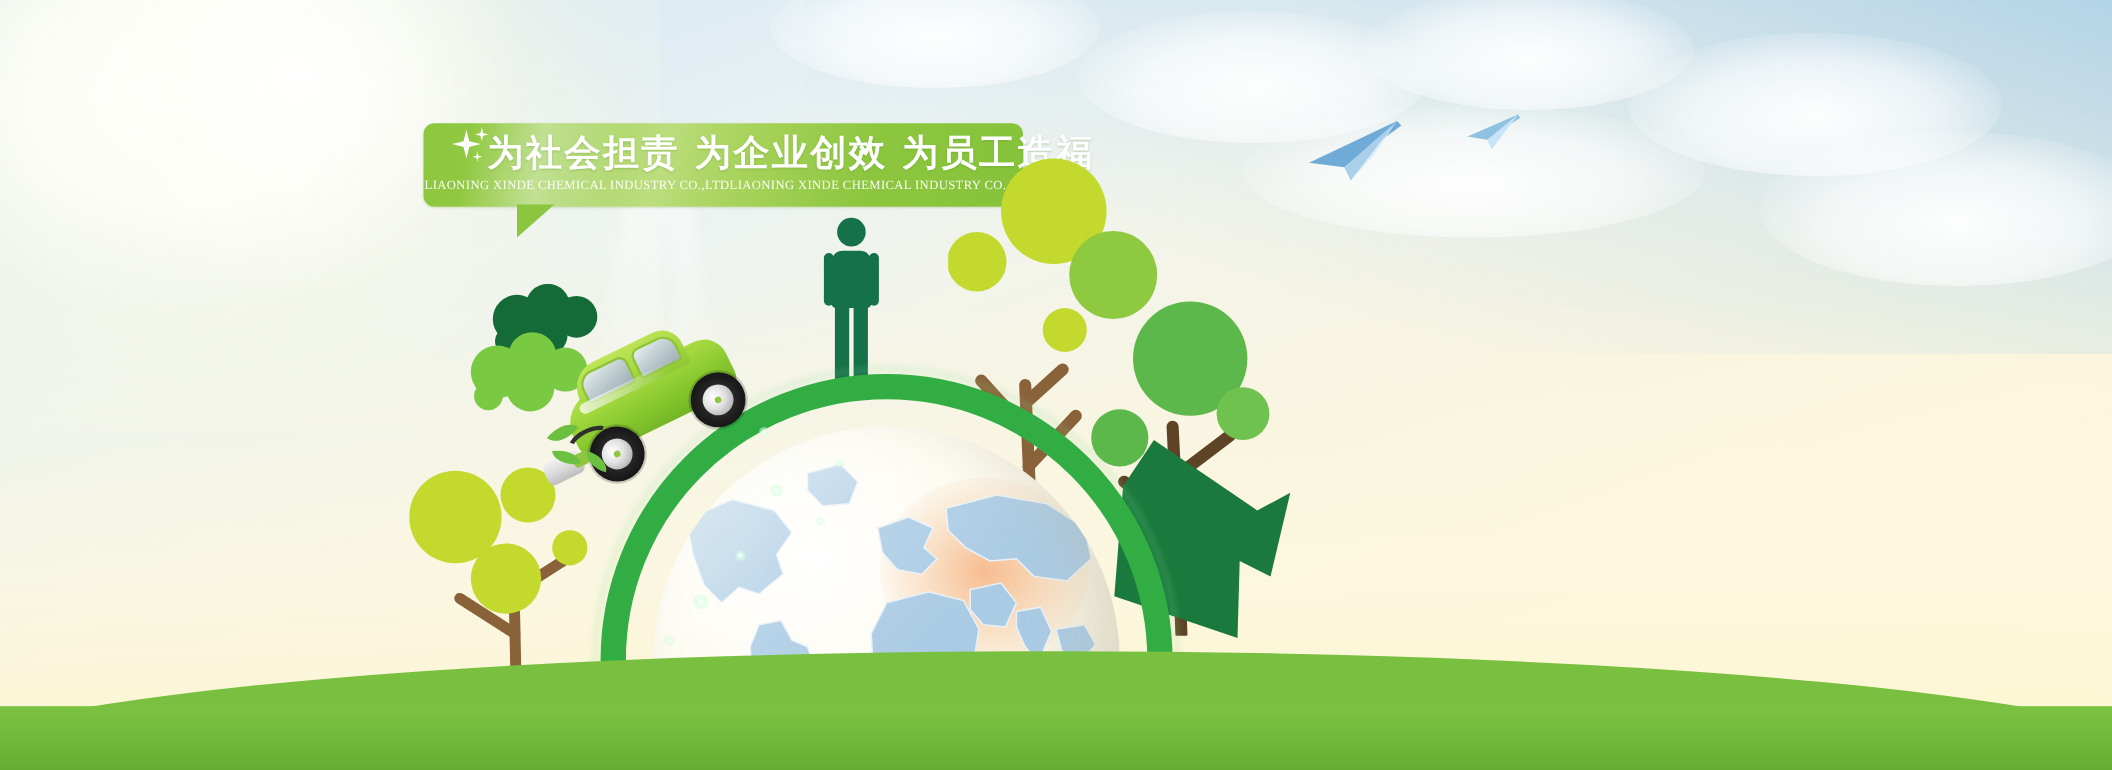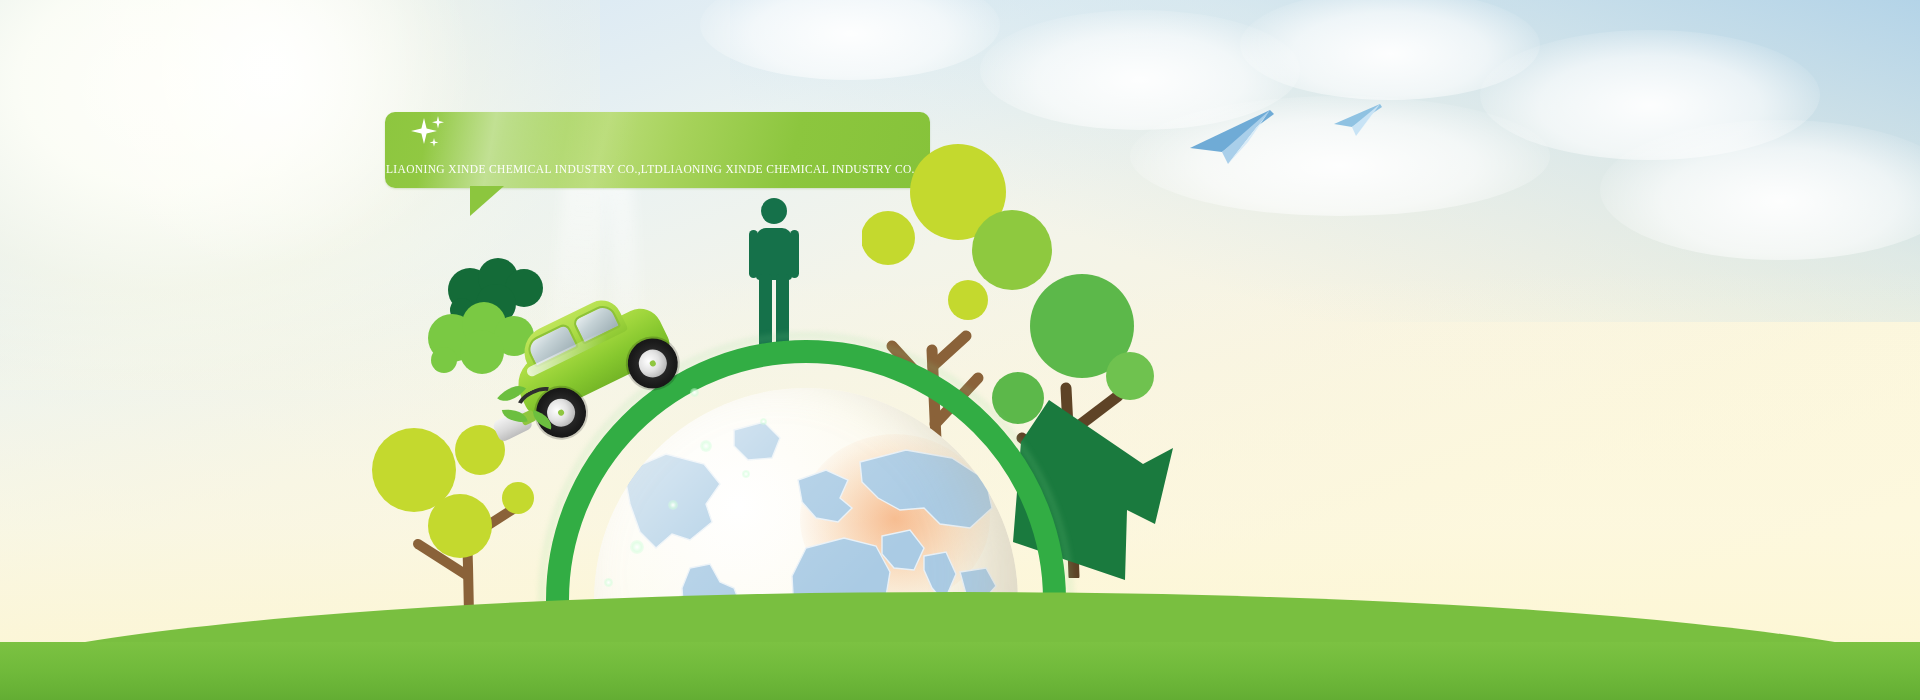--- a/index.html
+++ b/index.html
@@ -290,20 +290,21 @@
     <div class="bubble-sheen"></div>
 
     <div class="sparkle" style="left:22px; top:4px; width:40px; height:40px;">
       <svg width="40" height="40" viewBox="0 0 40 40">
         <path d="M17 2 L19.6 12.4 L30 15 L19.6 17.6 L17 28 L14.4 17.6 L4 15 L14.4 12.4 Z" fill="#ffffff"></path>
         <path d="M31 0 L32.2 5 L37 6.2 L32.2 7.4 L31 12.4 L29.8 7.4 L25 6.2 L29.8 5 Z" fill="#ffffff"></path>
         <path d="M27 22 L27.9 25.5 L31.4 26.4 L27.9 27.3 L27 30.8 L26.1 27.3 L22.6 26.4 L26.1 25.5 Z" fill="#ffffff"></path>
       </svg>
     </div>
 
+    <div class="bubble-title">为社会担责  为企业创效  为员工造福</div>
     <div class="bubble-sub">LIAONING XINDE  CHEMICAL INDUSTRY CO.,LTDLIAONING XINDE  CHEMICAL INDUSTRY CO.,LTD</div>
   </div>
   <div class="bubble-tail"></div>
 
   <div class="person">
     <div class="person-head"></div>
     <div class="person-body"></div>
     <div class="person-arm l"></div>
     <div class="person-arm r"></div>
     <div class="person-leg l"></div>

